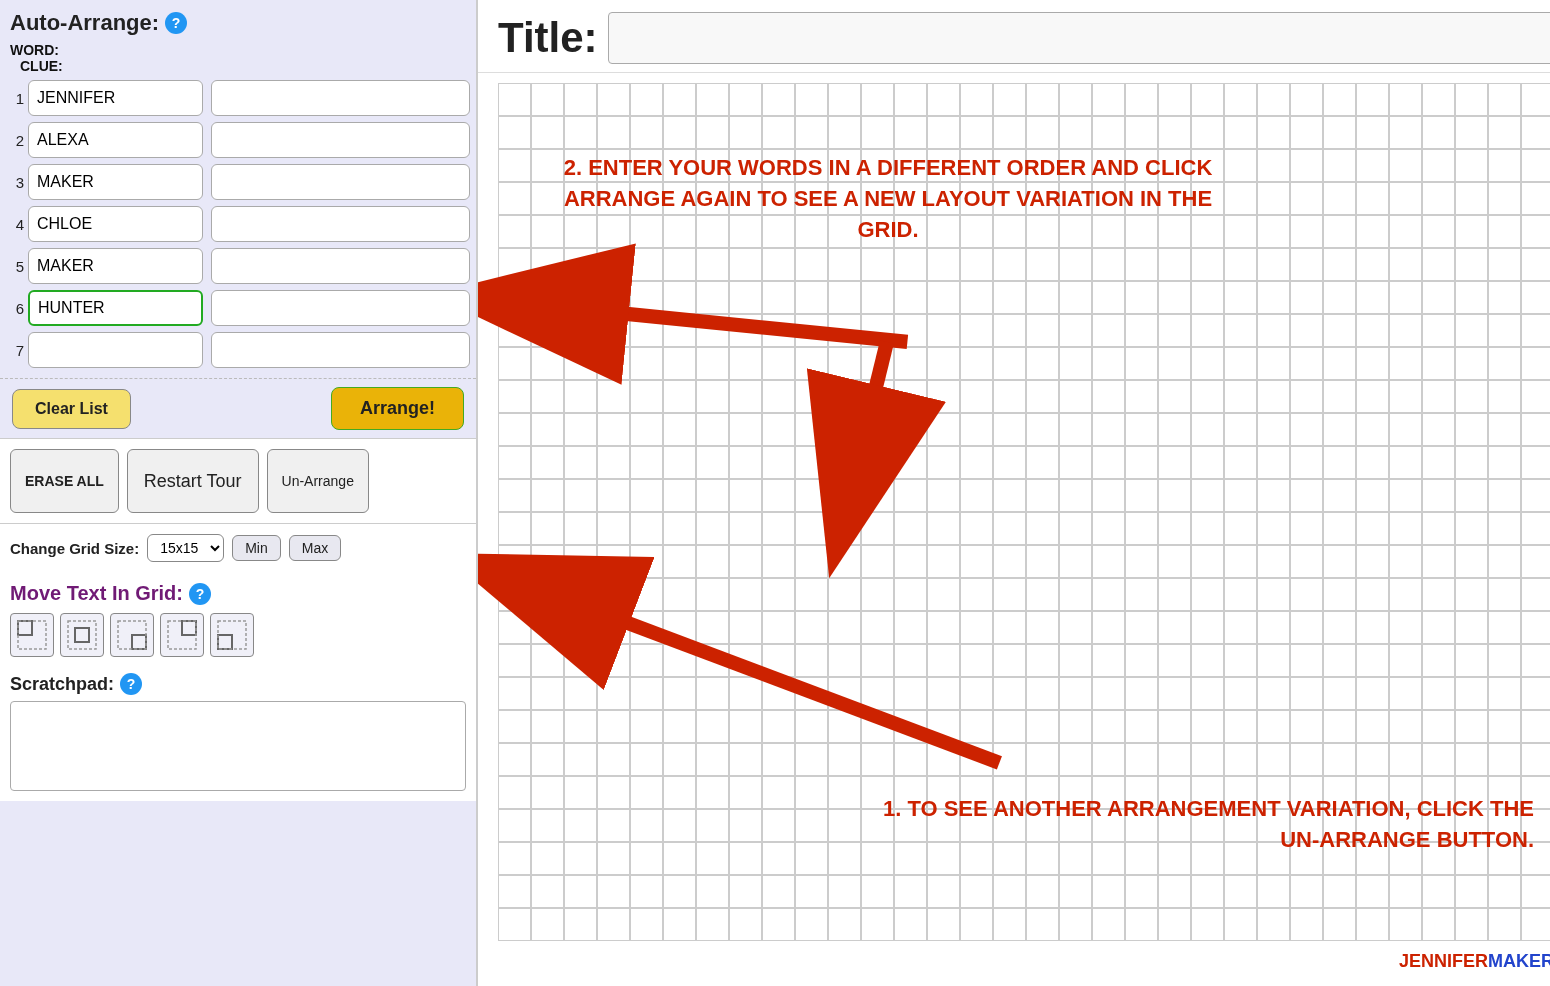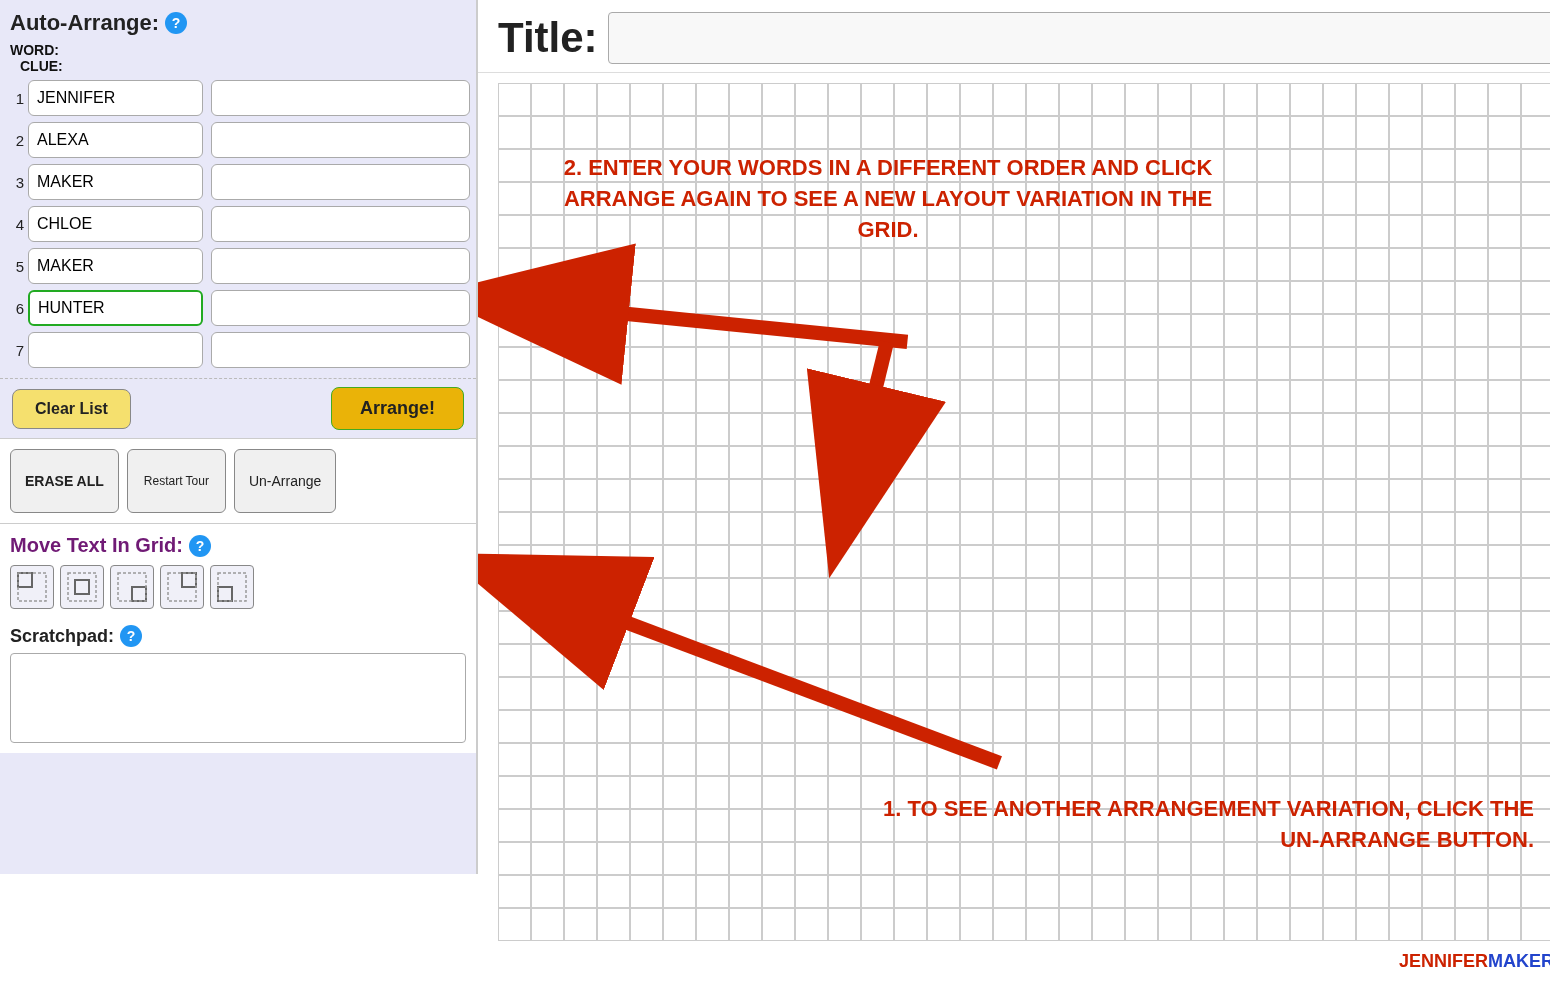--- a/index.html
+++ b/index.html
@@ -7,21 +7,21 @@
 
     
     #left-panel {
       width: 478px;
       min-width: 478px;
       background: #e8e8f8;
       border-right: 2px solid #ccc;
       display: flex;
       flex-direction: column;
       padding: 0;
-      height: 874px;
+      height: 986px;
       overflow-y: auto;
     }
 
     #auto-arrange-header {
       background: #e8e8f8;
       padding: 10px 10px 4px 10px;
       display: flex;
       align-items: center;
       gap: 6px;
     }
@@ -162,21 +162,21 @@
       font-weight: bold;
       cursor: pointer;
       color: #222;
     }
 
     .restart-tour-btn {
       background: #f0f0f0;
       border: 1.5px solid #888;
       border-radius: 6px;
       padding: 8px 16px;
-      font-size: 12px;
+      font-size: 18px;
       cursor: pointer;
       color: #222;
     }
 
     .un-arrange-btn {
       background: #f0f0f0;
       border: 1.5px solid #888;
       border-radius: 6px;
       padding: 23px 14px;
       font-size: 14px;
@@ -457,20 +457,30 @@
     <button class="clear-list-btn">Clear List</button>
     <button class="arrange-btn">Arrange!</button>
   </div>
 
   <div id="action-buttons">
     <button class="erase-all-btn">ERASE ALL</button>
     <button class="restart-tour-btn">Restart Tour</button>
     <button class="un-arrange-btn">Un-Arrange</button>
   </div>
 
+  <div id="grid-size-row">
+    <span id="grid-size-label">Change Grid Size:</span>
+    <select class="grid-size-select">
+      <option>15x15</option>
+      <option>10x10</option>
+      <option>20x20</option>
+    </select>
+    <button class="min-btn">Min</button>
+    <button class="max-btn">Max</button>
+  </div>
 
   <div id="move-text-section">
     <div id="move-text-header">
       <span id="move-text-title">Move Text In Grid:</span>
       <div class="help-icon">?</div>
     </div>
     <div class="move-text-icons">
 
       <div class="move-icon-box">
         <svg class="move-icon-svg" viewBox="0 0 32 32">

